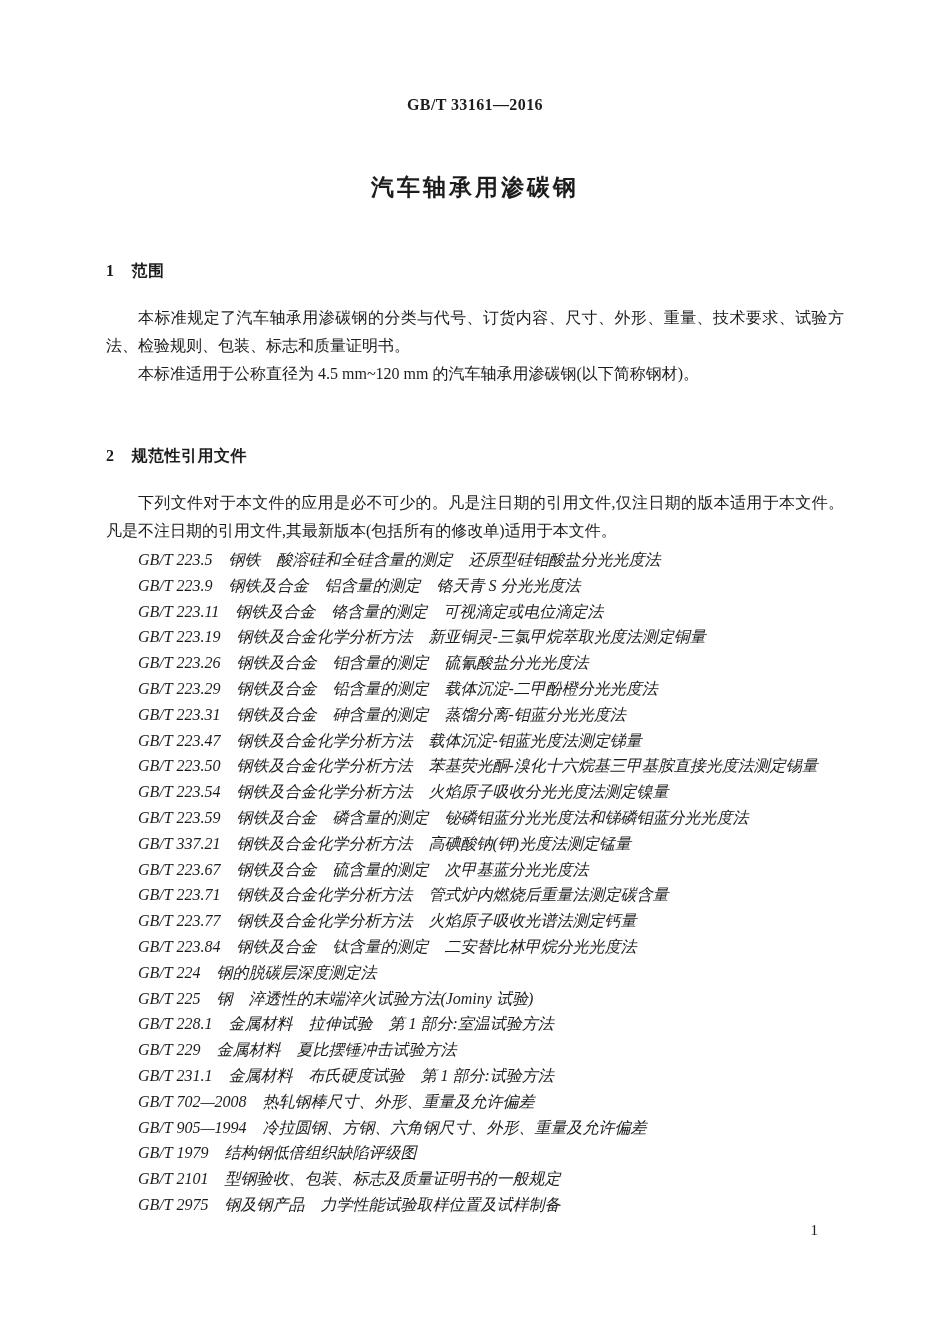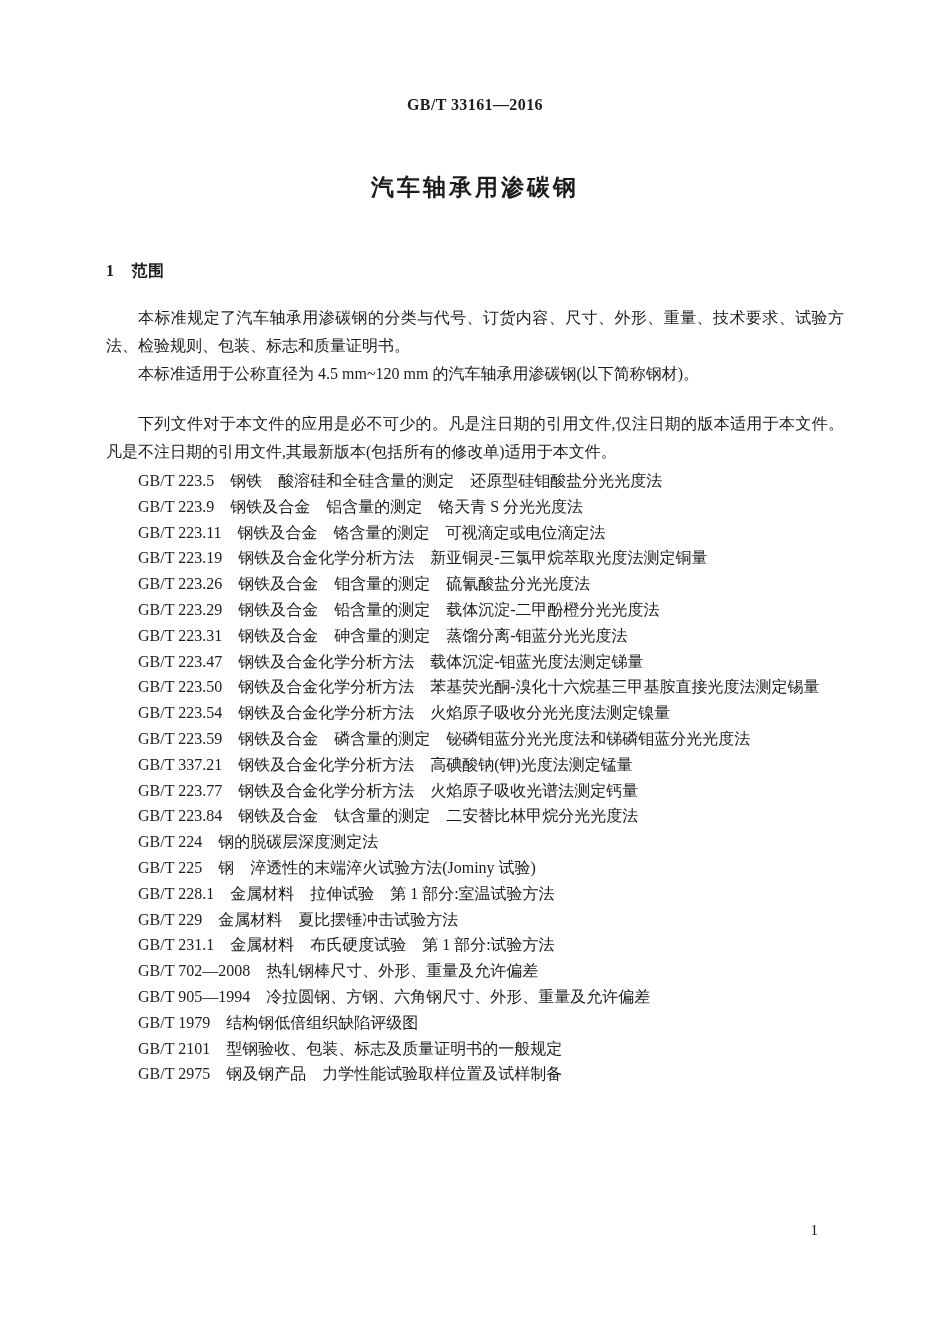--- a/index.html
+++ b/index.html
@@ -44,20 +44,21 @@
     margin-top: 22px;
     text-align: justify;
   }
   .para + .para { margin-top: 0; }
   .references { margin-top: 2px; }
   .ref {
     font-size: 16px;
     line-height: 25.8px;
     text-indent: 2em;
     text-align: justify;
+    font-style: italic;
   }
   .page-number {
     position: absolute;
     top: 1222px;
     right: 132px;
     font-size: 15px;
   }
 </style>
 </head>
 <body>
@@ -70,35 +71,40 @@
 
   <div>
     <div class="section-heading">
       <span class="sec-num">1</span><span>范围</span>
     </div>
     <p class="para">本标准规定了汽车轴承用渗碳钢的分类与代号、订货内容、尺寸、外形、重量、技术要求、试验方法、检验规则、包装、标志和质量证明书。</p>
     <p class="para">本标准适用于公称直径为 4.5 mm~120 mm 的汽车轴承用渗碳钢(以下简称钢材)。</p>
   </div>
 
   <div>
+    <div class="section-heading">
+      <span class="sec-num">2</span><span>规范性引用文件</span>
+    </div>
     <p class="para">下列文件对于本文件的应用是必不可少的。凡是注日期的引用文件,仅注日期的版本适用于本文件。凡是不注日期的引用文件,其最新版本(包括所有的修改单)适用于本文件。</p>
 
     <div class="references">
       <p class="ref">GB/T 223.5　钢铁　酸溶硅和全硅含量的测定　还原型硅钼酸盐分光光度法</p>
       <p class="ref">GB/T 223.9　钢铁及合金　铝含量的测定　铬天青 S 分光光度法</p>
       <p class="ref">GB/T 223.11　钢铁及合金　铬含量的测定　可视滴定或电位滴定法</p>
       <p class="ref">GB/T 223.19　钢铁及合金化学分析方法　新亚铜灵-三氯甲烷萃取光度法测定铜量</p>
       <p class="ref">GB/T 223.26　钢铁及合金　钼含量的测定　硫氰酸盐分光光度法</p>
       <p class="ref">GB/T 223.29　钢铁及合金　铅含量的测定　载体沉淀-二甲酚橙分光光度法</p>
       <p class="ref">GB/T 223.31　钢铁及合金　砷含量的测定　蒸馏分离-钼蓝分光光度法</p>
       <p class="ref">GB/T 223.47　钢铁及合金化学分析方法　载体沉淀-钼蓝光度法测定锑量</p>
       <p class="ref">GB/T 223.50　钢铁及合金化学分析方法　苯基荧光酮-溴化十六烷基三甲基胺直接光度法测定锡量</p>
       <p class="ref">GB/T 223.54　钢铁及合金化学分析方法　火焰原子吸收分光光度法测定镍量</p>
       <p class="ref">GB/T 223.59　钢铁及合金　磷含量的测定　铋磷钼蓝分光光度法和锑磷钼蓝分光光度法</p>
       <p class="ref">GB/T 337.21　钢铁及合金化学分析方法　高碘酸钠(钾)光度法测定锰量</p>
+      <p class="ref">GB/T 223.67　钢铁及合金　硫含量的测定　次甲基蓝分光光度法</p>
+      <p class="ref">GB/T 223.71　钢铁及合金化学分析方法　管式炉内燃烧后重量法测定碳含量</p>
       <p class="ref">GB/T 223.77　钢铁及合金化学分析方法　火焰原子吸收光谱法测定钙量</p>
       <p class="ref">GB/T 223.84　钢铁及合金　钛含量的测定　二安替比林甲烷分光光度法</p>
       <p class="ref">GB/T 224　钢的脱碳层深度测定法</p>
       <p class="ref">GB/T 225　钢　淬透性的末端淬火试验方法(Jominy 试验)</p>
       <p class="ref">GB/T 228.1　金属材料　拉伸试验　第 1 部分:室温试验方法</p>
       <p class="ref">GB/T 229　金属材料　夏比摆锤冲击试验方法</p>
       <p class="ref">GB/T 231.1　金属材料　布氏硬度试验　第 1 部分:试验方法</p>
       <p class="ref">GB/T 702—2008　热轧钢棒尺寸、外形、重量及允许偏差</p>
       <p class="ref">GB/T 905—1994　冷拉圆钢、方钢、六角钢尺寸、外形、重量及允许偏差</p>
       <p class="ref">GB/T 1979　结构钢低倍组织缺陷评级图</p>

